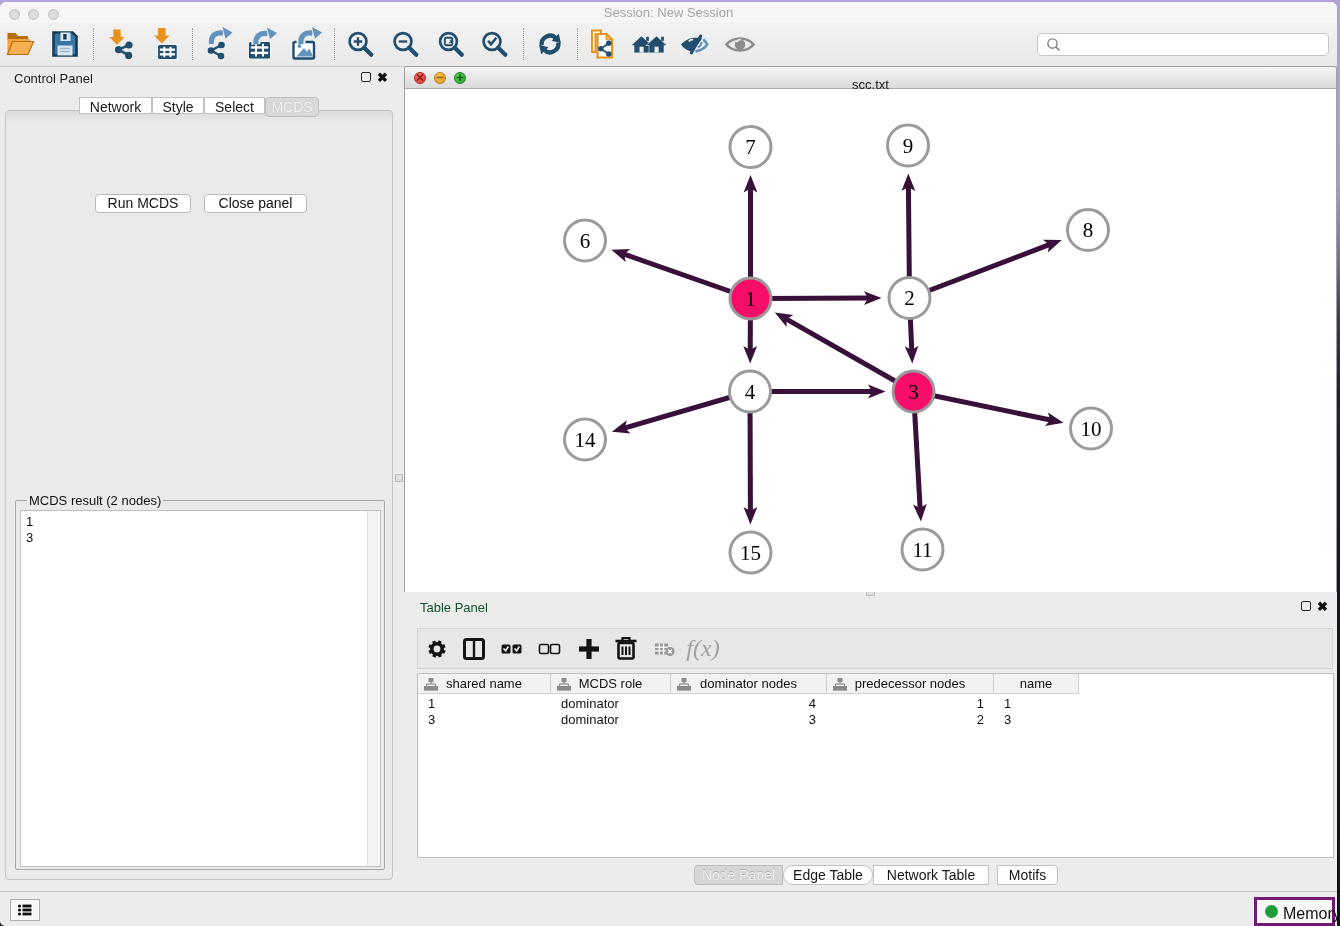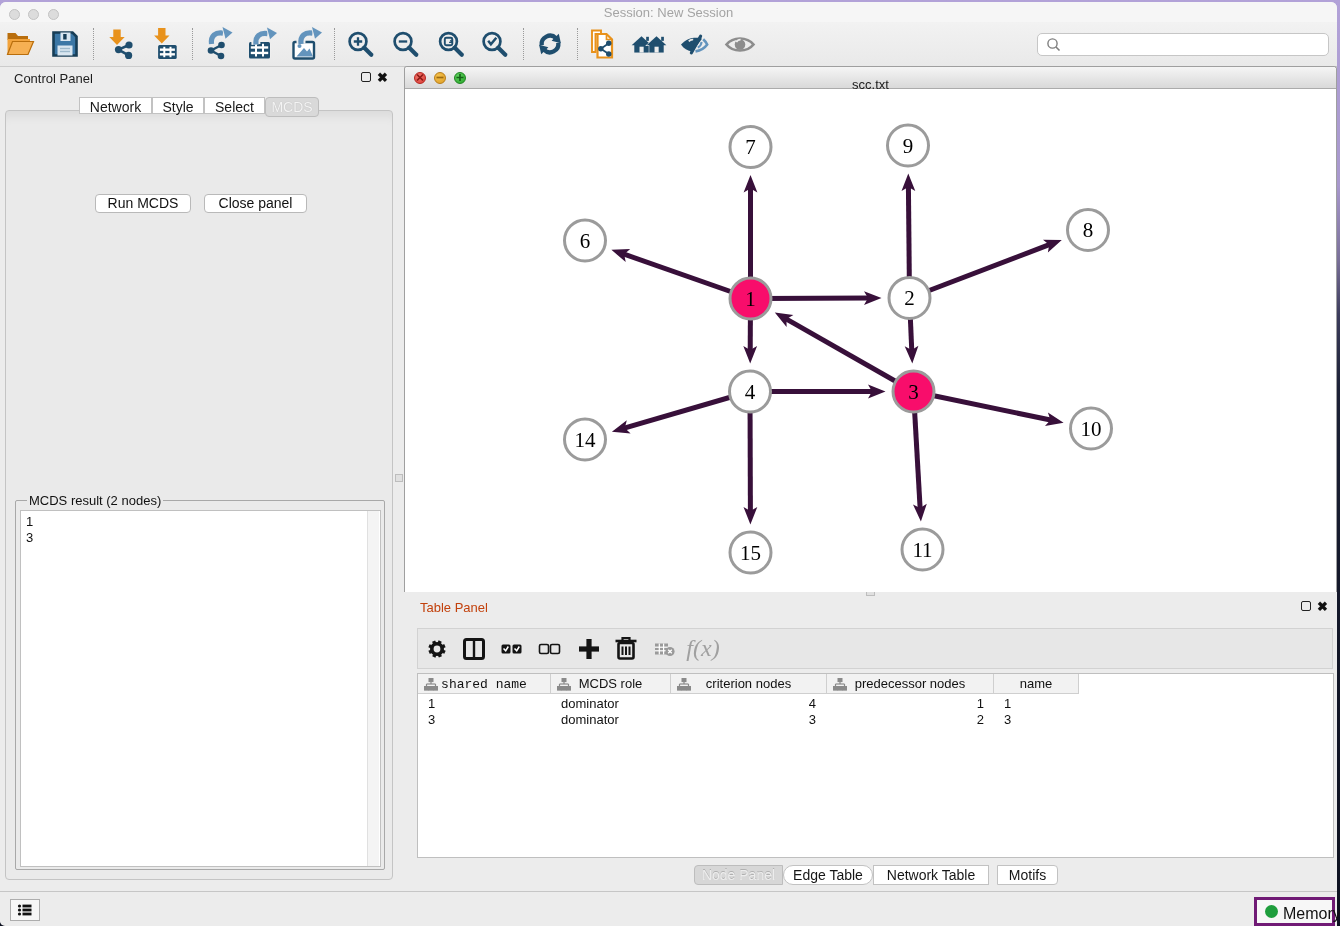--- a/index.html
+++ b/index.html
@@ -50,21 +50,21 @@
   #hsplit-handle{position:absolute;left:866px;top:587px;width:9px;height:7px;
     background:#e0e0e0;border:1px solid #bdbdbd;box-sizing:border-box;}
   
   #netwin{position:absolute;left:404px;top:64px;width:933px;height:526px;
     border:1px solid #9f9f9f;border-bottom:none;box-sizing:border-box;background:#fff;border-radius:3px 3px 0 0;}
   #nettitle{position:absolute;left:0;top:0;width:100%;height:21px;
     background:linear-gradient(#f5f5f5,#d9d9d9);border-bottom:1px solid #ababab;border-radius:3px 3px 0 0;}
   #nettitle .txt{position:absolute;top:3px;left:0;width:100%;text-align:center;font-size:13px;color:#1a1a1a;margin-top:7px;}
   .mactl{position:absolute;top:4.5px;width:12px;height:12px;border-radius:50%;box-sizing:border-box;}
   
-  #tp-title{position:absolute;left:420px;top:598px;font-size:13px;color:#c2410c;}
+  #tp-title{position:absolute;left:420px;top:598px;font-size:13px;color:#14532d;}
   #tp-toolbar{position:absolute;left:417px;top:626px;width:914px;height:39px;
     background:#e7e7e7;border:1px solid #d2d2d2;}
   #tablebox{position:absolute;left:417px;top:671px;width:915px;height:183px;background:#fff;
     border:1px solid #bfbfbf;}
   .thcell{position:absolute;top:0;height:20px;background:#f2f2f2;border-right:1px solid #cfcfcf;
     border-bottom:1px solid #cfcfcf;box-sizing:border-box;font-size:13px;color:#111;text-align:center;line-height:20px;}
   .trow{position:absolute;font-size:13px;color:#111;height:16px;line-height:16px;}
   .bottab{position:absolute;top:863px;height:20px;background:#fff;border:1px solid #c2c2c2;
     box-sizing:border-box;font-size:14px;color:#161616;text-align:center;line-height:19px;}
   
@@ -378,21 +378,21 @@
           <g fill="#8a8a8a" stroke="#8a8a8a">
             <rect x="5" y="0" width="4" height="3.6"></rect>
             <line x1="7" y1="3.6" x2="7" y2="6" stroke-width="1.2"></line>
             <line x1="2.5" y1="6" x2="11.5" y2="6" stroke-width="1.2"></line>
             <line x1="2.5" y1="6" x2="2.5" y2="8.5" stroke-width="1.2"></line>
             <line x1="11.5" y1="6" x2="11.5" y2="8.5" stroke-width="1.2"></line>
             <rect x="0.5" y="8.5" width="4" height="3.6"></rect>
             <rect x="9.5" y="8.5" width="4" height="3.6"></rect>
             <rect x="5" y="8.5" width="4" height="3.6"></rect>
           </g>
-        </svg><span style="position:relative;font-family:Liberation Mono, monospace;">shared name</span></div>
+        </svg><span style="position:relative;">shared name</span></div>
       <div class="thcell" style="left:133px;width:120px;"><svg width="14" height="13" viewBox="0 0 14 13" style="position:absolute;left:6px;top:4px;">
           <g fill="#8a8a8a" stroke="#8a8a8a">
             <rect x="5" y="0" width="4" height="3.6"></rect>
             <line x1="7" y1="3.6" x2="7" y2="6" stroke-width="1.2"></line>
             <line x1="2.5" y1="6" x2="11.5" y2="6" stroke-width="1.2"></line>
             <line x1="2.5" y1="6" x2="2.5" y2="8.5" stroke-width="1.2"></line>
             <line x1="11.5" y1="6" x2="11.5" y2="8.5" stroke-width="1.2"></line>
             <rect x="0.5" y="8.5" width="4" height="3.6"></rect>
             <rect x="9.5" y="8.5" width="4" height="3.6"></rect>
             <rect x="5" y="8.5" width="4" height="3.6"></rect>
@@ -402,21 +402,21 @@
           <g fill="#8a8a8a" stroke="#8a8a8a">
             <rect x="5" y="0" width="4" height="3.6"></rect>
             <line x1="7" y1="3.6" x2="7" y2="6" stroke-width="1.2"></line>
             <line x1="2.5" y1="6" x2="11.5" y2="6" stroke-width="1.2"></line>
             <line x1="2.5" y1="6" x2="2.5" y2="8.5" stroke-width="1.2"></line>
             <line x1="11.5" y1="6" x2="11.5" y2="8.5" stroke-width="1.2"></line>
             <rect x="0.5" y="8.5" width="4" height="3.6"></rect>
             <rect x="9.5" y="8.5" width="4" height="3.6"></rect>
             <rect x="5" y="8.5" width="4" height="3.6"></rect>
           </g>
-        </svg><span style="position:relative;">criterion nodes</span></div>
+        </svg><span style="position:relative;">dominator nodes</span></div>
       <div class="thcell" style="left:409px;width:167px;"><svg width="14" height="13" viewBox="0 0 14 13" style="position:absolute;left:6px;top:4px;">
           <g fill="#8a8a8a" stroke="#8a8a8a">
             <rect x="5" y="0" width="4" height="3.6"></rect>
             <line x1="7" y1="3.6" x2="7" y2="6" stroke-width="1.2"></line>
             <line x1="2.5" y1="6" x2="11.5" y2="6" stroke-width="1.2"></line>
             <line x1="2.5" y1="6" x2="2.5" y2="8.5" stroke-width="1.2"></line>
             <line x1="11.5" y1="6" x2="11.5" y2="8.5" stroke-width="1.2"></line>
             <rect x="0.5" y="8.5" width="4" height="3.6"></rect>
             <rect x="9.5" y="8.5" width="4" height="3.6"></rect>
             <rect x="5" y="8.5" width="4" height="3.6"></rect>

